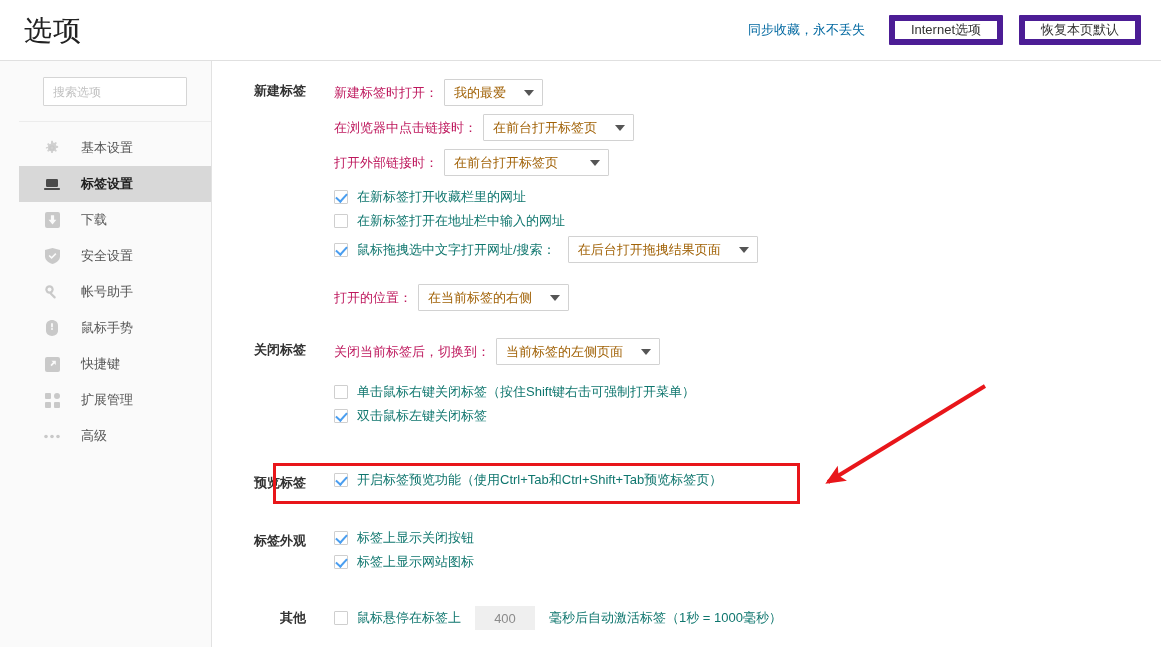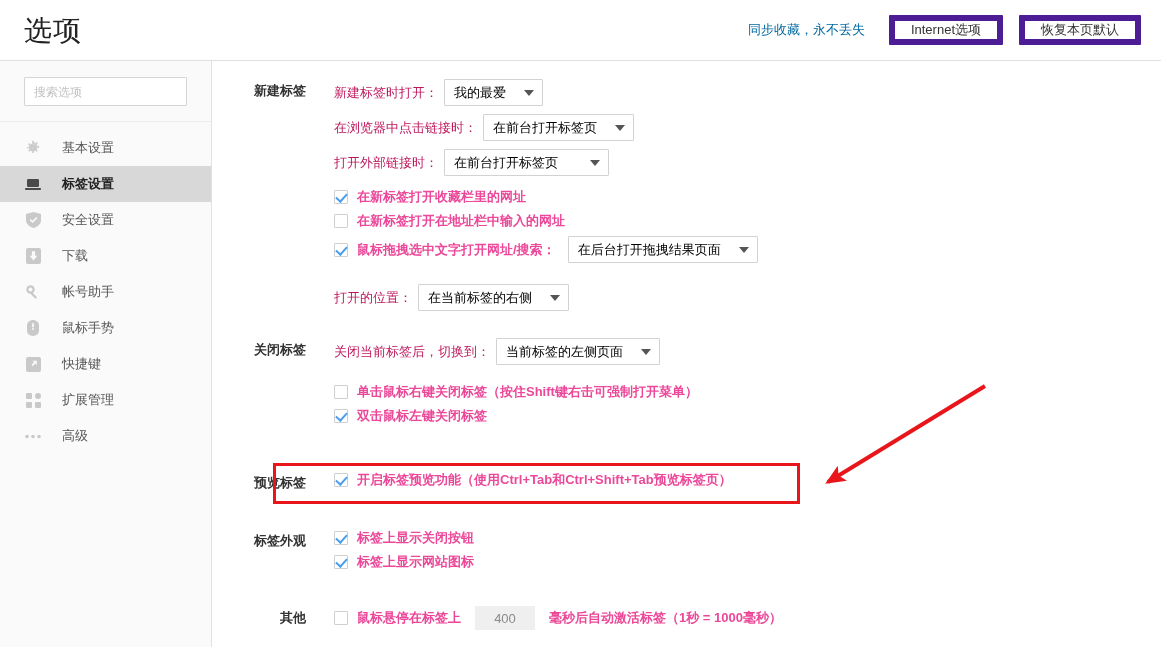--- a/index.html
+++ b/index.html
@@ -64,20 +64,21 @@
     height: 586px;
   }
 
   
   .sidebar {
     width: 212px;
     background: #fafafa;
     border-right: 1px solid #e2e2e2;
     flex: none;
     position: relative;
+    padding-left: 19px;
   }
   .search-wrap {
     padding: 16px 24px 15px 24px;
     border-bottom: 1px solid #ececec;
   }
   .search-input {
     width: 100%;
     height: 29px;
     border: 1px solid #d5d5d5;
     background: #fff;
@@ -160,21 +161,21 @@
   
   .sel {
     display: inline-flex;
     align-items: center;
     justify-content: space-between;
     height: 27px;
     border: 1px solid #d2d2d2;
     background: #fff;
     padding: 0 8px 0 9px;
     font-size: 13px;
-    color: #000000;
+    color: #a16207;
     cursor: pointer;
     border-radius: 1px;
   }
   .sel .caret {
     width: 0; height: 0;
     border-left: 5px solid transparent;
     border-right: 5px solid transparent;
     border-top: 6px solid #555;
     margin-left: 18px;
   }
@@ -198,21 +199,21 @@
   }
   .cb.checked::after {
     content: "";
     position: absolute;
     left: 3px; top: 0px;
     width: 5px; height: 9px;
     border: solid #4a9ef0;
     border-width: 0 2px 2px 0;
     transform: rotate(42deg);
   }
-  .cbrow .txt { font-size: 13px; color: #ec4899; font-weight: bold; }
+  .cbrow .txt { font-size: 13px; color: #0f766e; }
 
   .num-input {
     width: 60px;
     height: 24px;
     background: #efefef;
     border: none;
     text-align: center;
     font-family: "Liberation Sans", sans-serif;
     font-size: 13px;
     color: #8b8b8b;
@@ -271,35 +272,35 @@
               <rect x="2" y="1" width="12" height="8" rx="1.2"></rect>
               <rect x="0" y="10" width="16" height="2" rx="0.8"></rect>
             </svg>
         </span>
         <span>标签设置</span>
       </div>
 
       <div class="nav-item">
         <span class="nav-icon">
           <svg width="15" height="16" viewBox="0 0 15 16" fill="currentColor">
+              <rect x="0" y="0" width="15" height="16" rx="2"></rect>
+              <path d="M7.5 12.5L3.6 7.8h2.3V3.2h3.2v4.6h2.3z" fill="#fafafa"></path>
+            </svg>
+        </span>
+        <span>下载</span>
+      </div>
+
+      <div class="nav-item">
+        <span class="nav-icon">
+          <svg width="15" height="16" viewBox="0 0 15 16" fill="currentColor">
               <path d="M7.5 0L0 2v6.3C0 12 3.2 15 7.5 16 11.8 15 15 12 15 8.3V2L7.5 0z"></path>
               <path d="M6.6 11L3.6 8l1.1-1.1 1.9 1.9 3.7-3.7L11.4 6.2z" fill="#fafafa"></path>
             </svg>
         </span>
         <span>安全设置</span>
-      </div>
-
-      <div class="nav-item">
-        <span class="nav-icon">
-          <svg width="15" height="16" viewBox="0 0 15 16" fill="currentColor">
-              <rect x="0" y="0" width="15" height="16" rx="2"></rect>
-              <path d="M7.5 12.5L3.6 7.8h2.3V3.2h3.2v4.6h2.3z" fill="#fafafa"></path>
-            </svg>
-        </span>
-        <span>下载</span>
       </div>
 
       <div class="nav-item">
         <span class="nav-icon">
           <svg width="16" height="16" viewBox="0 0 16 16" fill="currentColor">
               <circle cx="5.5" cy="5.5" r="4.2"></circle>
               <circle cx="5.5" cy="5.5" r="2" fill="#fafafa"></circle>
               <rect x="7.6" y="7.6" width="2.2" height="7.6" rx="1" transform="rotate(-45 8.7 11.4)"></rect>
             </svg>
         </span>

